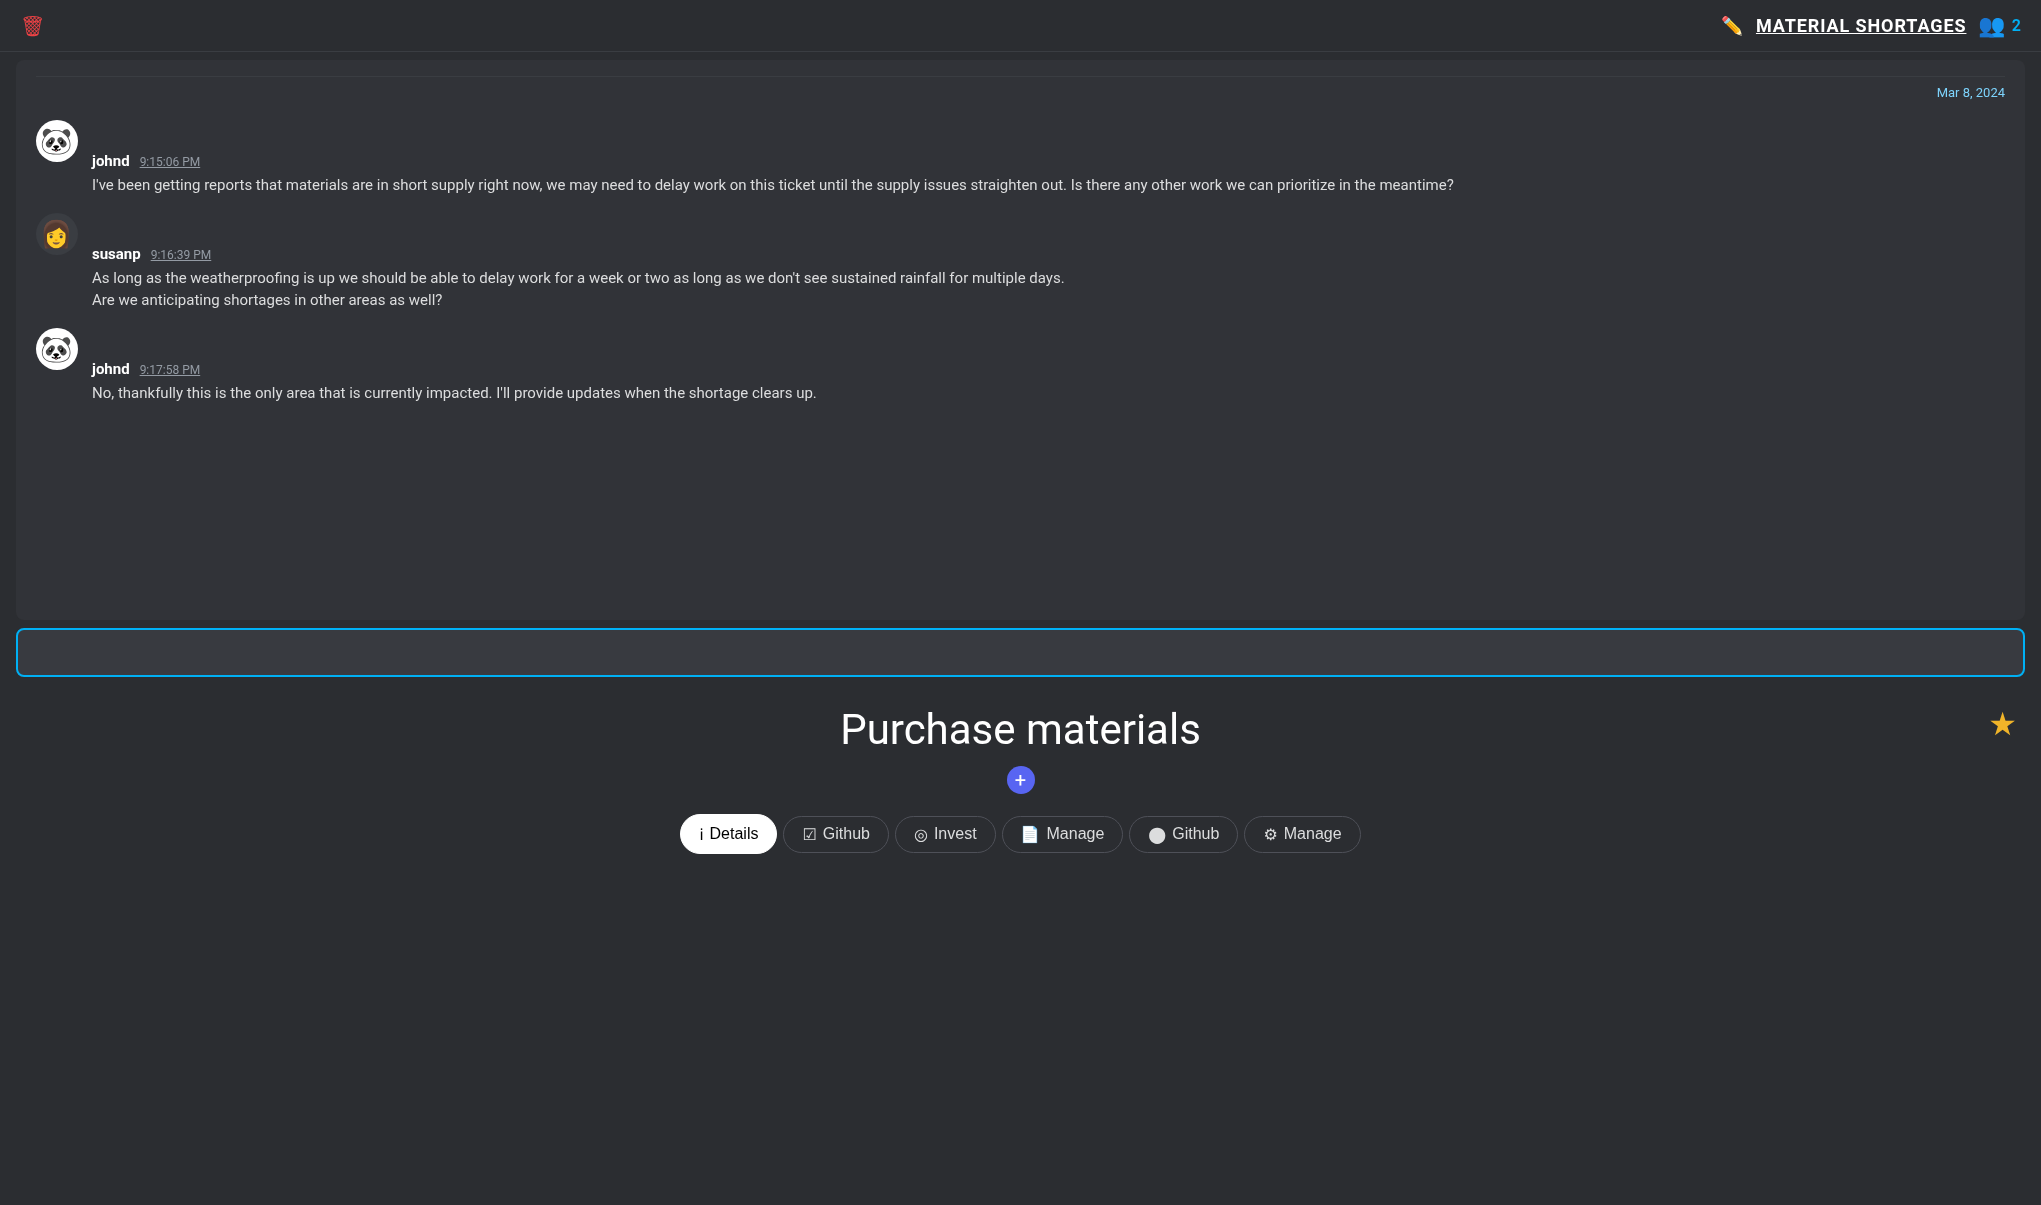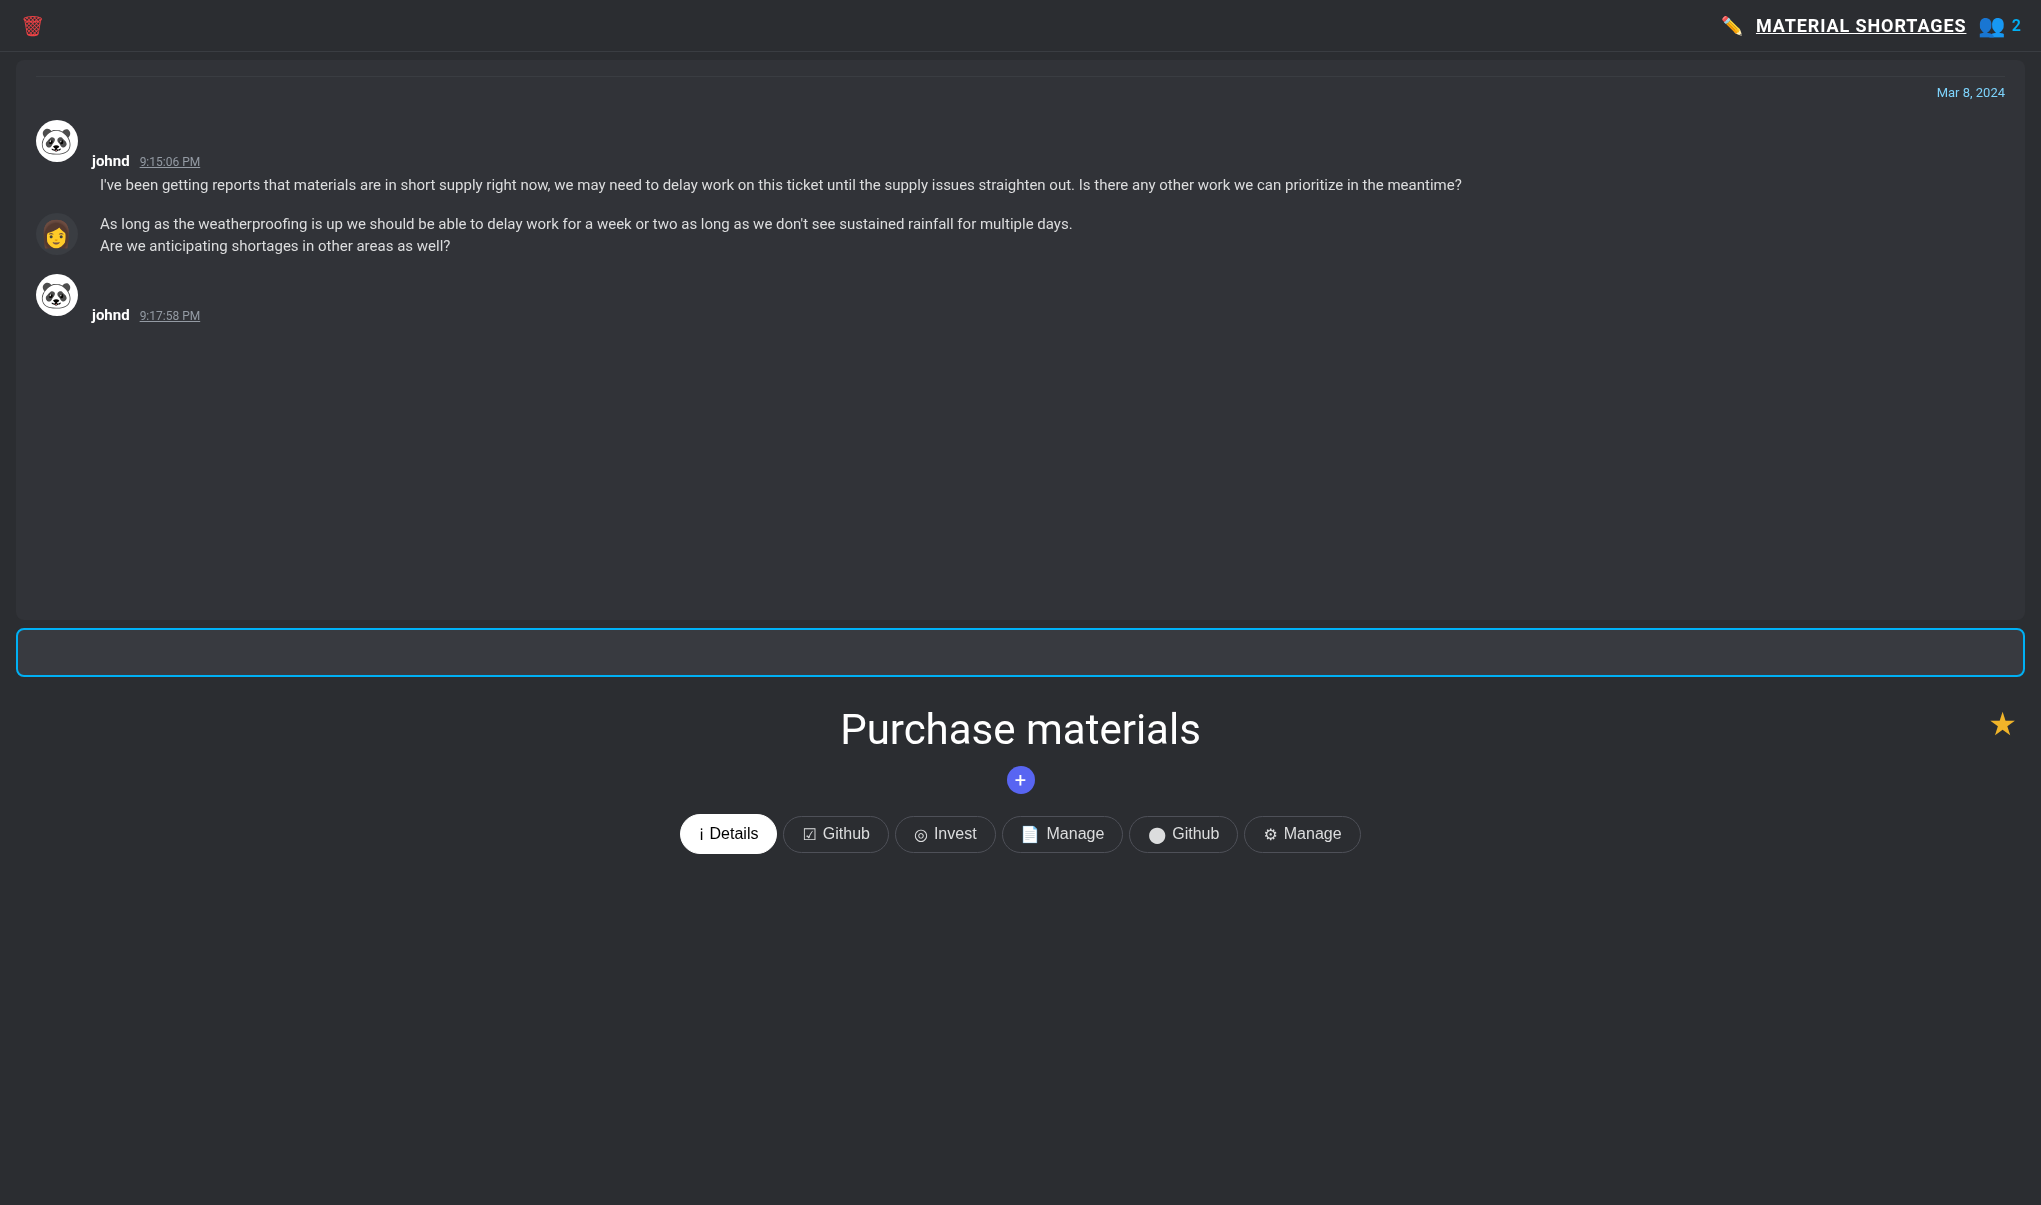--- a/index.html
+++ b/index.html
@@ -149,21 +149,20 @@
     .message-time {
       color: #949ba4;
       font-size: 12px;
       text-decoration: underline;
     }
 
     .message-text {
       color: #dcddde;
       font-size: 15px;
       line-height: 1.5;
-      margin-left: 8px;
     }
 
     
     .message-input-area {
       margin: 0 16px 8px;
     }
 
     .message-input {
       width: 100%;
       background: #383a40;
@@ -281,34 +280,39 @@
         <span class="message-author">johnd</span>
         <span class="message-time">9:15:06 PM</span>
       </div>
       <div class="message-text">I've been getting reports that materials are in short supply right now, we may need to delay work on this ticket until the supply issues straighten out. Is there any other work we can prioritize in the meantime?</div>
     </div>
   </div>
 
   <div class="message-group">
     <div class="avatar avatar-susan">👩</div>
     <div class="message-content">
+      <div class="message-header">
+        <span class="message-author">susanp</span>
+        <span class="message-time">9:16:39 PM</span>
+      </div>
       <div class="message-text">
         As long as the weatherproofing is up we should be able to delay work for a week or two as long as we don't see sustained rainfall for multiple days.<br>
         Are we anticipating shortages in other areas as well?
       </div>
     </div>
   </div>
 
   <div class="message-group">
     <div class="avatar avatar-panda">🐼</div>
     <div class="message-content">
       <div class="message-header">
         <span class="message-author">johnd</span>
         <span class="message-time">9:17:58 PM</span>
       </div>
+      <div class="message-text">No, thankfully this is the only area that is currently impacted. I'll provide updates when the shortage clears up.</div>
     </div>
   </div>
 </div>
 
 <div class="message-input-area">
   <input type="text" class="message-input" placeholder="" style="">
 </div>
 
 <div class="bottom-panel">
   <button class="star-button">★</button>

